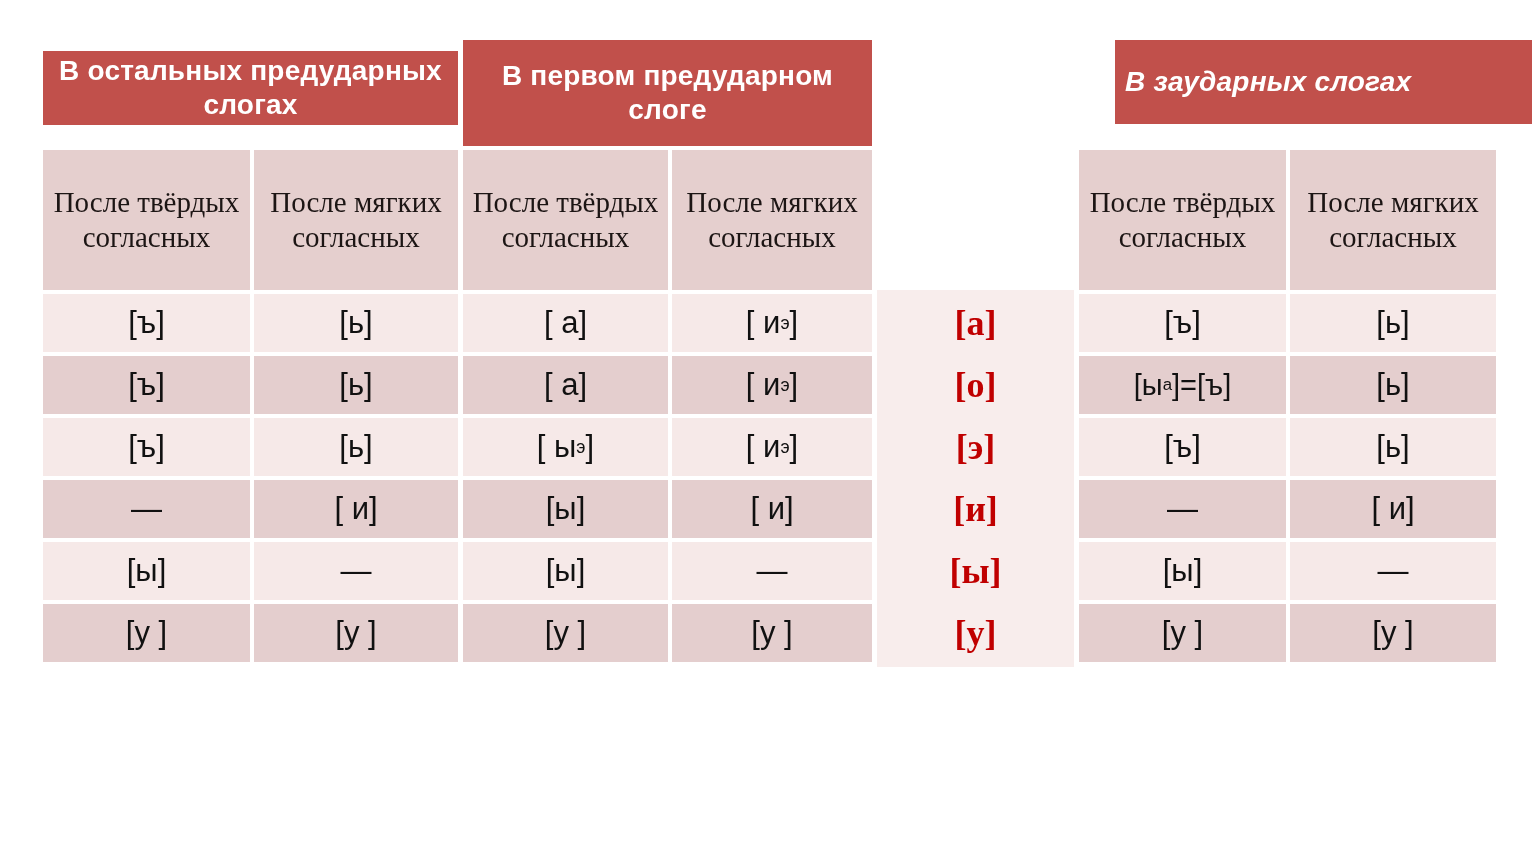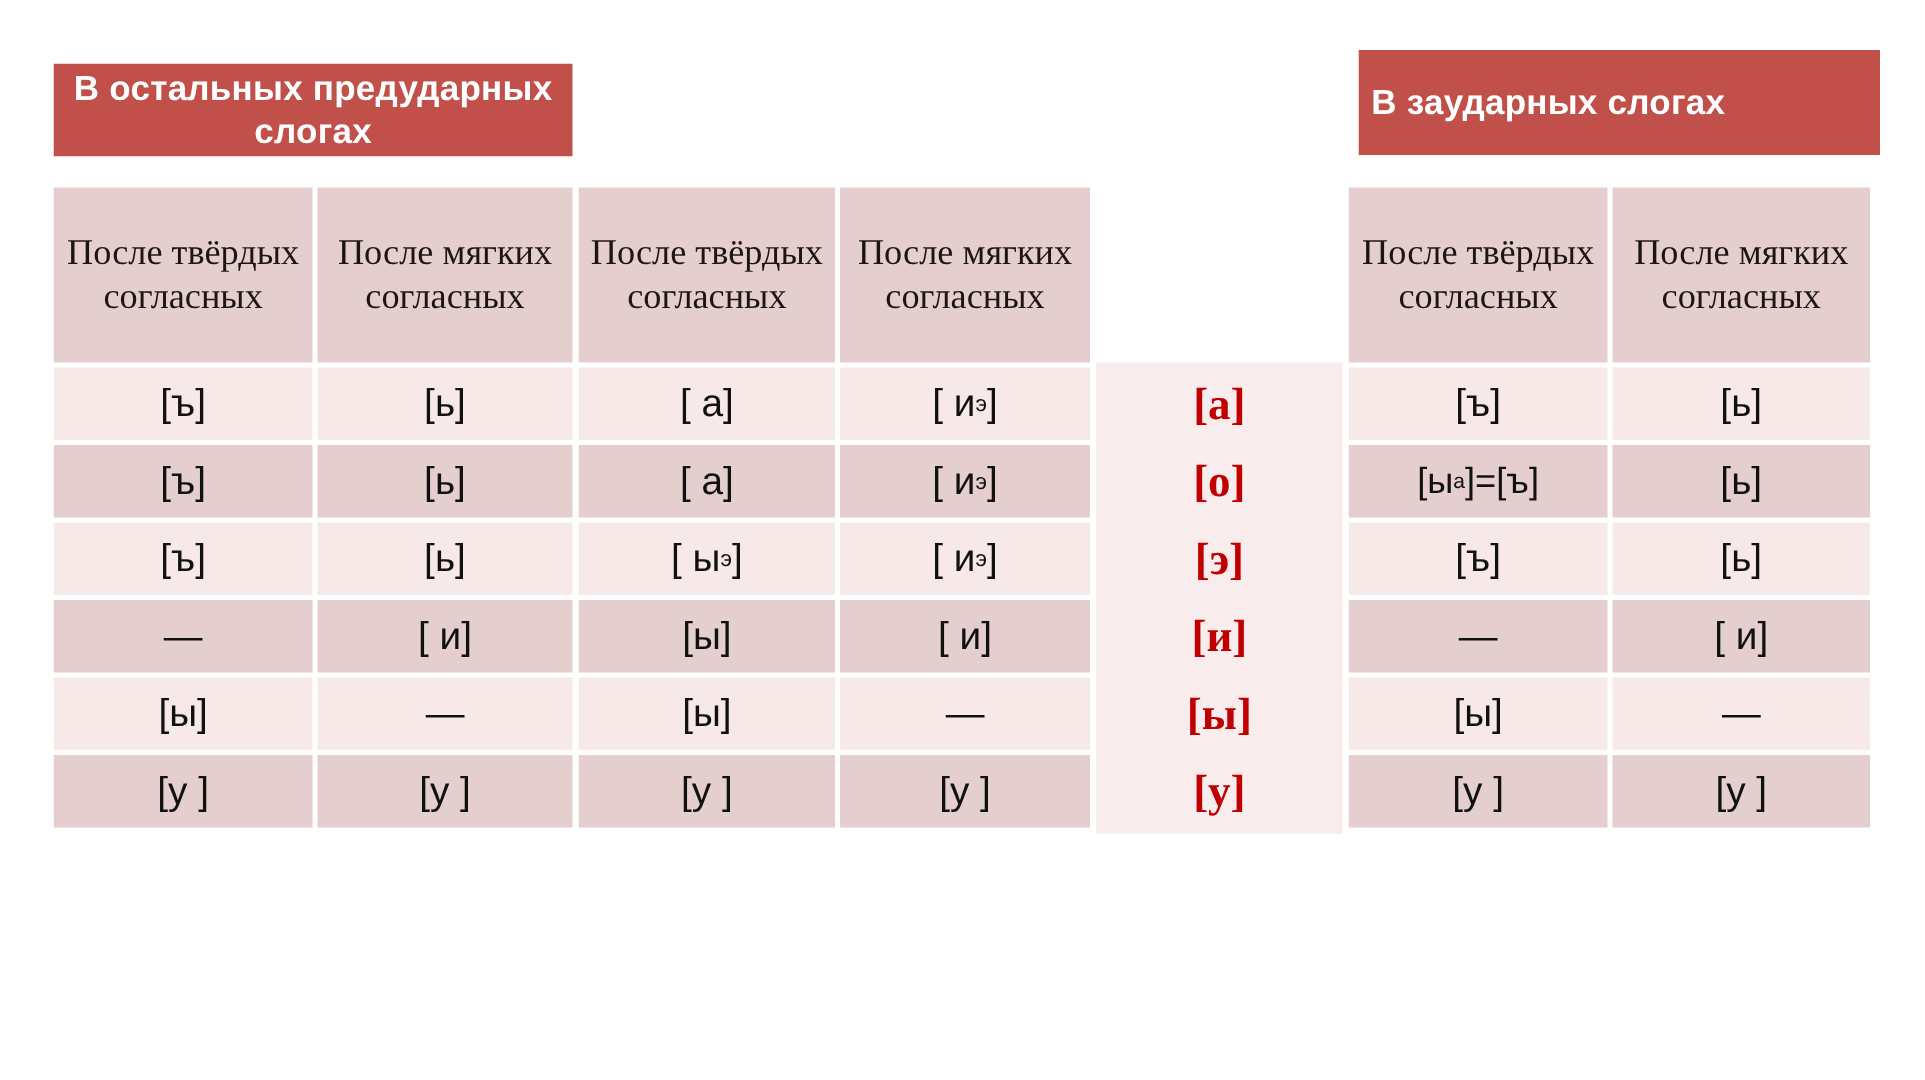--- a/index.html
+++ b/index.html
@@ -103,23 +103,26 @@
 </style>
 </head>
 <body>
 
 <div id="table-wrap">
 
   <div class="cell grp-head" style="left:0px; top:14px; width:415px; height:74px;">
     <span>В остальных предударных слогах</span>
   </div>
 
-
-
-  <div class="cell grp-head left-align" style="left:1044px; top:3px; width:417px; height:84px;">
+  <div class="cell grp-head" style="left:420px; top:3px; width:409px; height:106px;">
+    <span>В первом предударном слоге</span>
+  </div>
+
+
+  <div class="cell grp-head left-align" style="left:1072px; top:3px; width:417px; height:84px;font-style:italic;">
     <span>В заударных слогах</span>
   </div>
 
   <div class="cell sub-head" style="left:0px; top:113px; width:207px; height:140px;">
     <span>После твёрдых согласных</span>
   </div>
   <div class="cell sub-head" style="left:211px; top:113px; width:204px; height:140px;">
     <span>После мягких согласных</span>
   </div>
   <div class="cell sub-head" style="left:420px; top:113px; width:205px; height:140px;">

